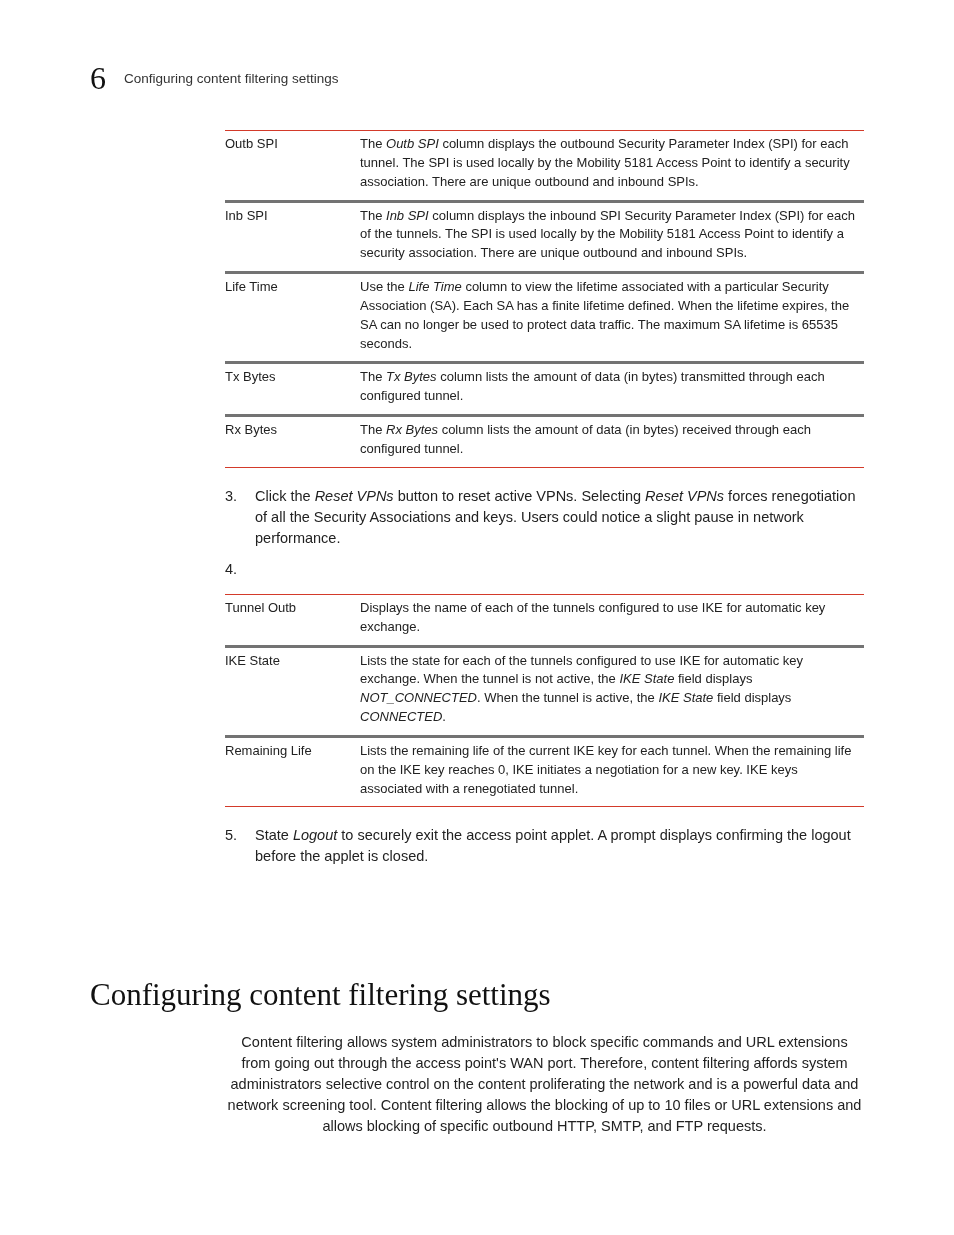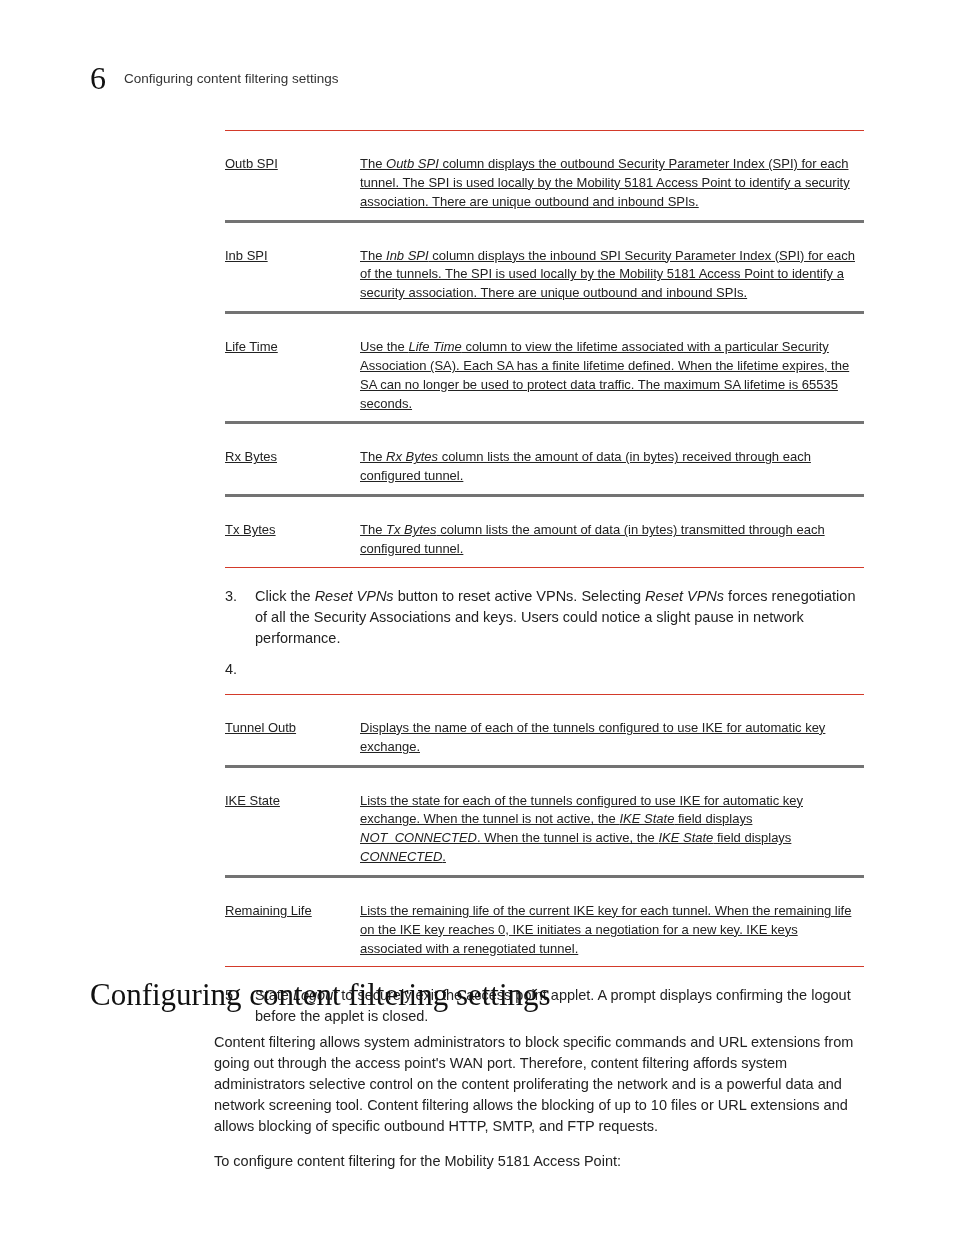--- a/index.html
+++ b/index.html
@@ -38,23 +38,22 @@
     right: 90px;
   }
   table.def-table {
     width: 100%;
     border-collapse: collapse;
     font-size: 13px;
     color: #222;
   }
   table.def-table td {
     vertical-align: top;
-    padding: 24px 6px 8px 0;
+    padding: 4px 6px 8px 0;
     line-height: 1.45;
-    text-decoration: underline;
   }
   table.def-table td.term {
     width: 135px;
     padding-right: 10px;
   }
   table.def-table tr.top-bar td {
     border-top: 1.5px solid #d33a2a;
   }
   table.def-table tr.row td {
     border-top: 3px solid #737373;
@@ -93,22 +92,23 @@
   }
   .heading-wrap {
     position: absolute;
     top: 977px;
     left: 0;
     right: 0;
   }
   .after-heading {
     position: absolute;
     top: 1032px;
-    left: 214px;
+    left: 225px;
     right: 90px;
+    text-align: center;
   }
 </style>
 </head>
 <body>
 
 <div class="header-area">
   <span class="chap-num">6</span>
   <span class="running-title">Configuring content filtering settings</span>
 </div>
 
@@ -122,26 +122,26 @@
     </tr>
     <tr class="row">
       <td class="term">Inb SPI</td>
       <td><span>The </span><span class="em">Inb SPI</span><span> column displays the inbound SPI Security Parameter Index (SPI) for each of the tunnels. The SPI is used locally by the Mobility 5181 Access Point to identify a security association. There are unique outbound and inbound SPIs.</span></td>
     </tr>
     <tr class="row">
       <td class="term">Life Time</td>
       <td><span>Use the </span><span class="em">Life Time</span><span> column to view the lifetime associated with a particular Security Association (SA). Each SA has a finite lifetime defined. When the lifetime expires, the SA can no longer be used to protect data traffic. The maximum SA lifetime is 65535 seconds.</span></td>
     </tr>
     <tr class="row">
+      <td class="term">Tx Bytes</td>
+      <td><span>The </span><span class="em">Tx Bytes</span><span> column lists the amount of data (in bytes) transmitted through each configured tunnel.</span></td>
+    </tr>
+    <tr class="row">
       <td class="term">Rx Bytes</td>
       <td><span>The </span><span class="em">Rx Bytes</span><span> column lists the amount of data (in bytes) received through each configured tunnel.</span></td>
-    </tr>
-    <tr class="row">
-      <td class="term">Tx Bytes</td>
-      <td><span>The </span><span class="em">Tx Bytes</span><span> column lists the amount of data (in bytes) transmitted through each configured tunnel.</span></td>
     </tr>
   </tbody>
     </table>
 
   <ol class="step-list">
     <li>
       <span class="step-num">3.</span>
       <span><span>Click the </span><span class="em">Reset VPNs</span><span> button to reset active VPNs. Selecting </span><span class="em">Reset VPNs</span><span> forces renegotiation of all the Security Associations and keys. Users could notice a slight pause in network performance.</span></span>
     </li>
     <li>
@@ -174,14 +174,13 @@
   </ol>
 
 </div>
 
 <div class="heading-wrap">
   <h1 class="section-heading">Configuring content filtering settings</h1>
 </div>
 
 <div class="after-heading">
   <p class="body-para">Content filtering allows system administrators to block specific commands and URL extensions from going out through the access point's WAN port. Therefore, content filtering affords system administrators selective control on the content proliferating the network and is a powerful data and network screening tool. Content filtering allows the blocking of up to 10 files or URL extensions and allows blocking of specific outbound HTTP, SMTP, and FTP requests.</p>
-  <p class="body-para">To configure content filtering for the Mobility 5181 Access Point:</p>
 </div>
 
 </body></html>

